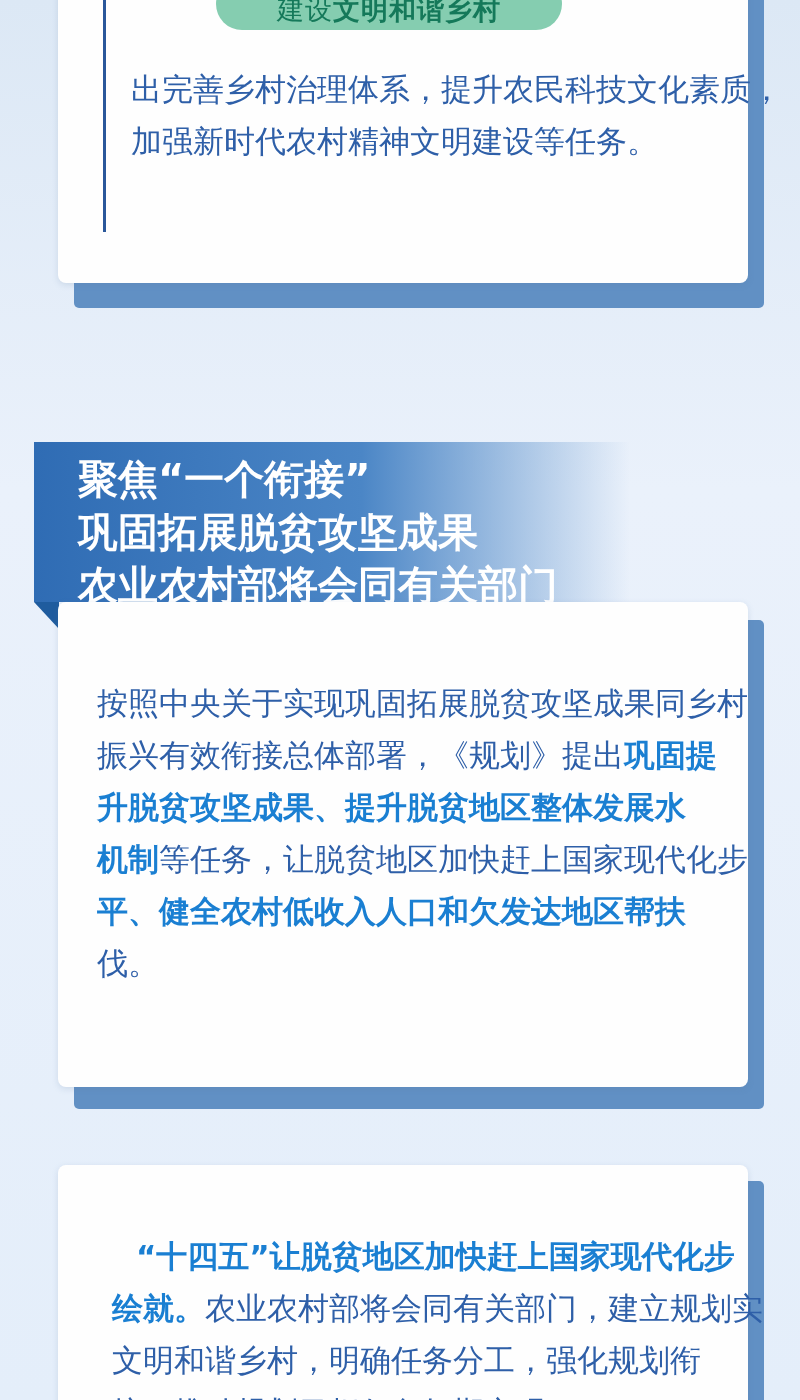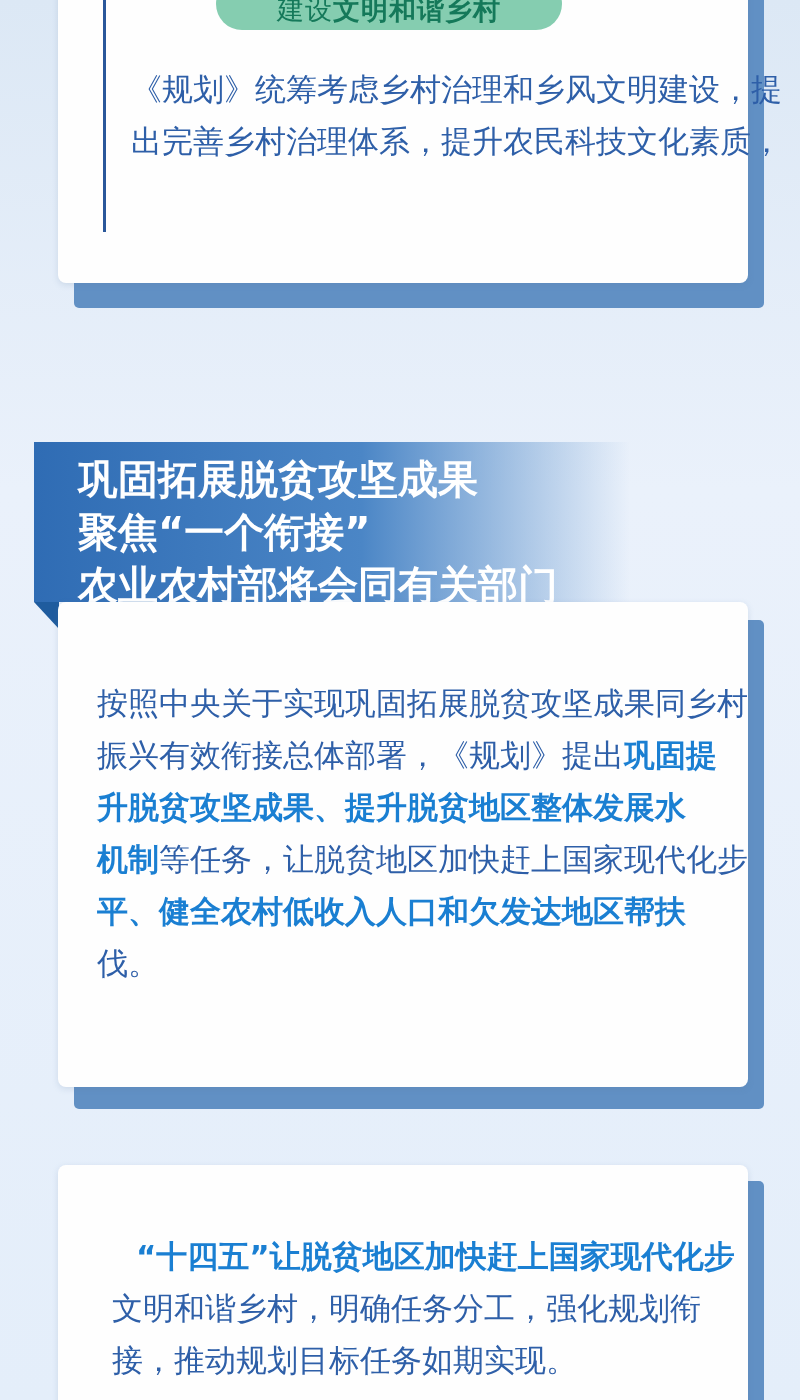--- a/index.html
+++ b/index.html
@@ -66,41 +66,42 @@
 
 <div class="abs shadow s1-shadow"></div>
 <div class="abs card s1-card">
   <div class="abs accent" style="left:45px;top:0;height:276px;"></div>
 </div>
 <div class="abs badge">
     <span>建设</span>
     <span class="b">文明和谐乡村</span>
   </div>
 <div class="abs para p1">
-    <div class="tline"><span>《规划》统筹考虑乡村治理和乡风文明建设，提</span></div>
     <div class="tline"><span>出完善乡村治理体系，提升农民科技文化素质，</span></div>
+    <div class="tline"><span>加强新时代农村精神文明建设等任务。</span></div>
   </div>
 
 <div class="abs header-block">
+  <div class="hline">聚焦“一个衔接”</div>
   <div class="hline">巩固拓展脱贫攻坚成果</div>
-  <div class="hline">聚焦“一个衔接”</div>
   <div class="hline">农业农村部将会同有关部门</div>
 </div>
 <div class="abs fold"></div>
 
 <div class="abs shadow s2-shadow"></div>
 <div class="abs card s2-card"></div>
 <div class="abs para p2">
     <div class="tline"><span>按照中央关于实现巩固拓展脱贫攻坚成果同乡村</span></div>
     <div class="tline"><span>振兴有效衔接总体部署，《规划》提出</span><span class="hl">巩固提</span></div>
     <div class="tline"><span class="hl">升脱贫攻坚成果、提升脱贫地区整体发展水</span></div>
     <div class="tline"><span class="hl">机制</span><span>等任务，让脱贫地区加快赶上国家现代化步</span></div>
     <div class="tline"><span class="hl">平、健全农村低收入人口和欠发达地区帮扶</span></div>
     <div class="tline"><span>伐。</span></div>
   </div>
 
 <div class="abs shadow s3-shadow"></div>
 <div class="abs card s3-card"></div>
 <div class="abs para p3">
     <div class="tline indent"><span class="hl">“十四五”让脱贫地区加快赶上国家现代化步</span></div>
+    <div class="tline"><span class="hl">绘就。</span><span>农业农村部将会同有关部门，建立规划实</span></div>
     <div class="tline"><span>文明和谐乡村，明确任务分工，强化规划衔</span></div>
     <div class="tline"><span>接，推动规划目标任务如期实现。</span></div>
   </div>
 
 </body></html>

